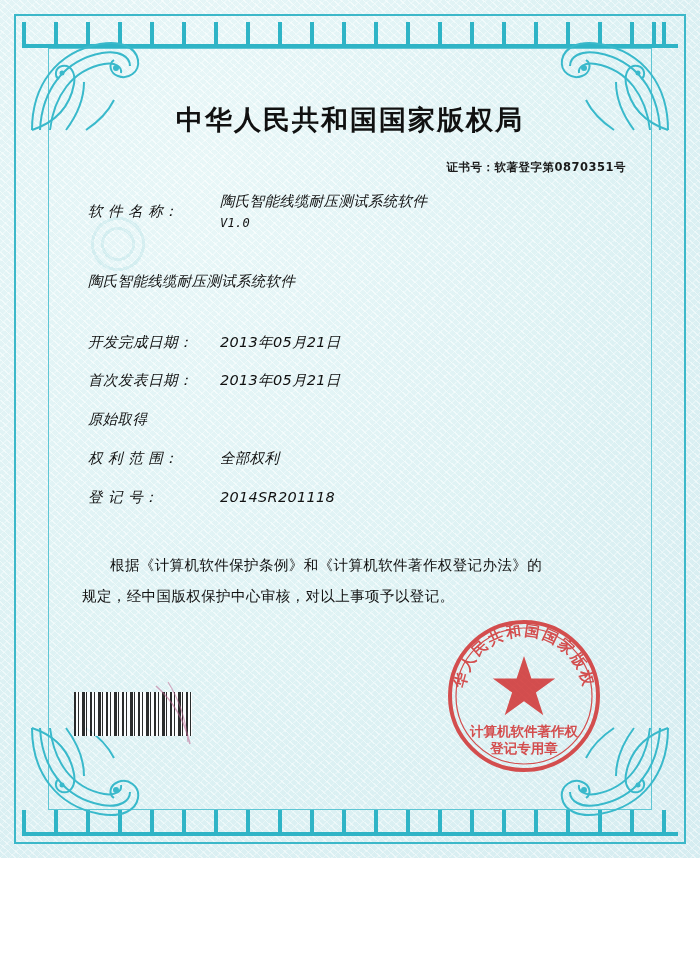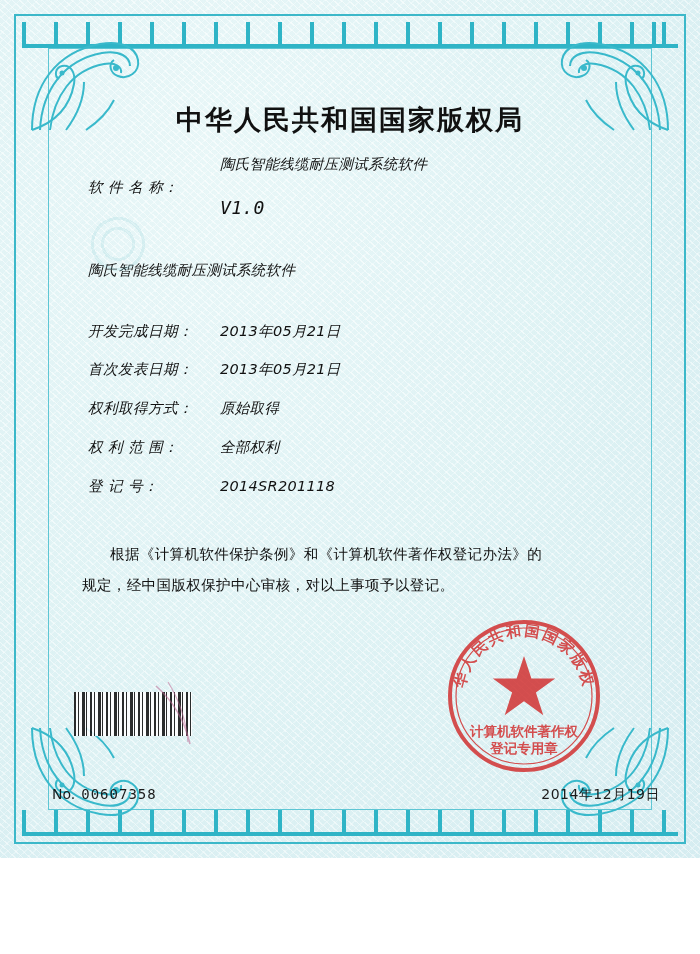--- a/index.html
+++ b/index.html
@@ -151,22 +151,22 @@
     color: #111;
     letter-spacing: 0.5px;
   }
   .field-value {
     color: #111;
     letter-spacing: 0.3px;
   }
   .field-value .second-line {
     display: block;
     font-family: "DejaVu Sans Mono", "Liberation Mono", monospace;
-    font-size: 18px;
-    margin-top: 18px;
+    font-size: 12px;
+    margin-top: 1px;
   }
   .gap-big { height: 22px; }
 
   .statement {
     margin-top: 42px;
     font-size: 14.5px;
     line-height: 2.1;
     letter-spacing: 0.4px;
     padding: 0 14px 0 22px;
     color: #111;
@@ -312,20 +312,23 @@
     <g fill="#39b9cb">
       <circle cx="90" cy="42" r="3"></circle>
       <circle cx="36" cy="47" r="2.5"></circle>
     </g>
   </svg>
 
   <div class="content">
 
     <div class="title-main">中华人民共和国国家版权局</div>
 
+    <div class="cert-no">
+      <span class="cn-label">证书号：</span><span class="cn-value">软著登字第0870351号</span>
+    </div>
 
     <div class="emblem"></div>
 
     <div class="fields">
 
       <div class="field-row">
         <div class="field-label">软 件 名 称：</div>
         <div class="field-value">
           <span>陶氏智能线缆耐压测试系统软件</span>
           <span class="second-line">V1.0</span>
@@ -344,21 +347,20 @@
         <div class="field-label">开发完成日期：</div>
         <div class="field-value">2013年05月21日</div>
       </div>
 
       <div class="field-row">
         <div class="field-label">首次发表日期：</div>
         <div class="field-value">2013年05月21日</div>
       </div>
 
       <div class="field-row">
-        <div class="field-label">权利取得方式：</div>
         <div class="field-value">原始取得</div>
       </div>
 
       <div class="field-row">
         <div class="field-label">权 利 范 围：</div>
         <div class="field-value">全部权利</div>
       </div>
 
       <div class="field-row">
         <div class="field-label">登 记 号：</div>
@@ -388,20 +390,14 @@
     <circle cx="84" cy="84" r="74" fill="none" stroke="#d12a2a" stroke-width="4"></circle>
     <circle cx="84" cy="84" r="68" fill="none" stroke="#d12a2a" stroke-width="1.2"></circle>
     <text font-size="15" font-weight="bold" fill="#d12a2a" letter-spacing="2.4" font-family="'DejaVu Sans','Liberation Sans',sans-serif">
       <textPath href="#sealArcTop" startOffset="50%" text-anchor="middle">中华人民共和国国家版权局</textPath>
     </text>
     <polygon points="84,44 91.4,66.6 115.2,66.6 95.9,80.6 103.3,103.2 84,89.2 64.7,103.2 72.1,80.6 52.8,66.6 76.6,66.6" fill="#d12a2a"></polygon>
     <text x="84" y="124" text-anchor="middle" font-size="13.5" font-weight="bold" fill="#d12a2a" font-family="'DejaVu Sans','Liberation Sans',sans-serif">计算机软件著作权</text>
     <text x="84" y="141" text-anchor="middle" font-size="13.5" font-weight="bold" fill="#d12a2a" font-family="'DejaVu Sans','Liberation Sans',sans-serif">登记专用章</text>
   </svg>
 
-  <div class="footer">
-    <div>
-      <span class="no-label">No.</span><span class="serial">00607358</span>
-    </div>
-    <div class="issue-date">2014年12月19日</div>
-  </div>
 
 </div>
 
 </body></html>

